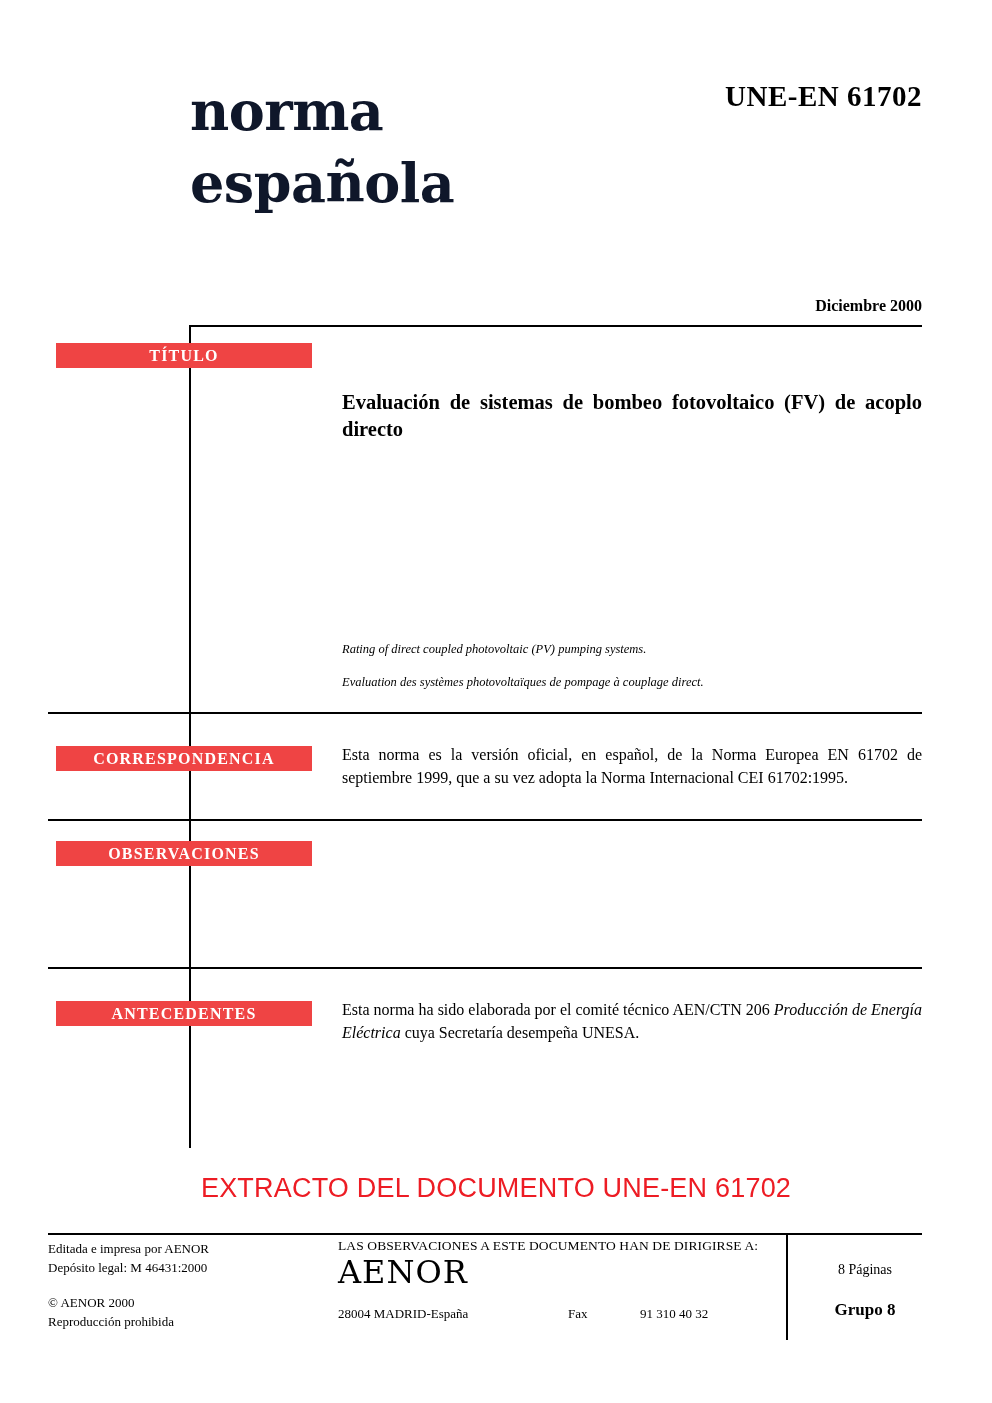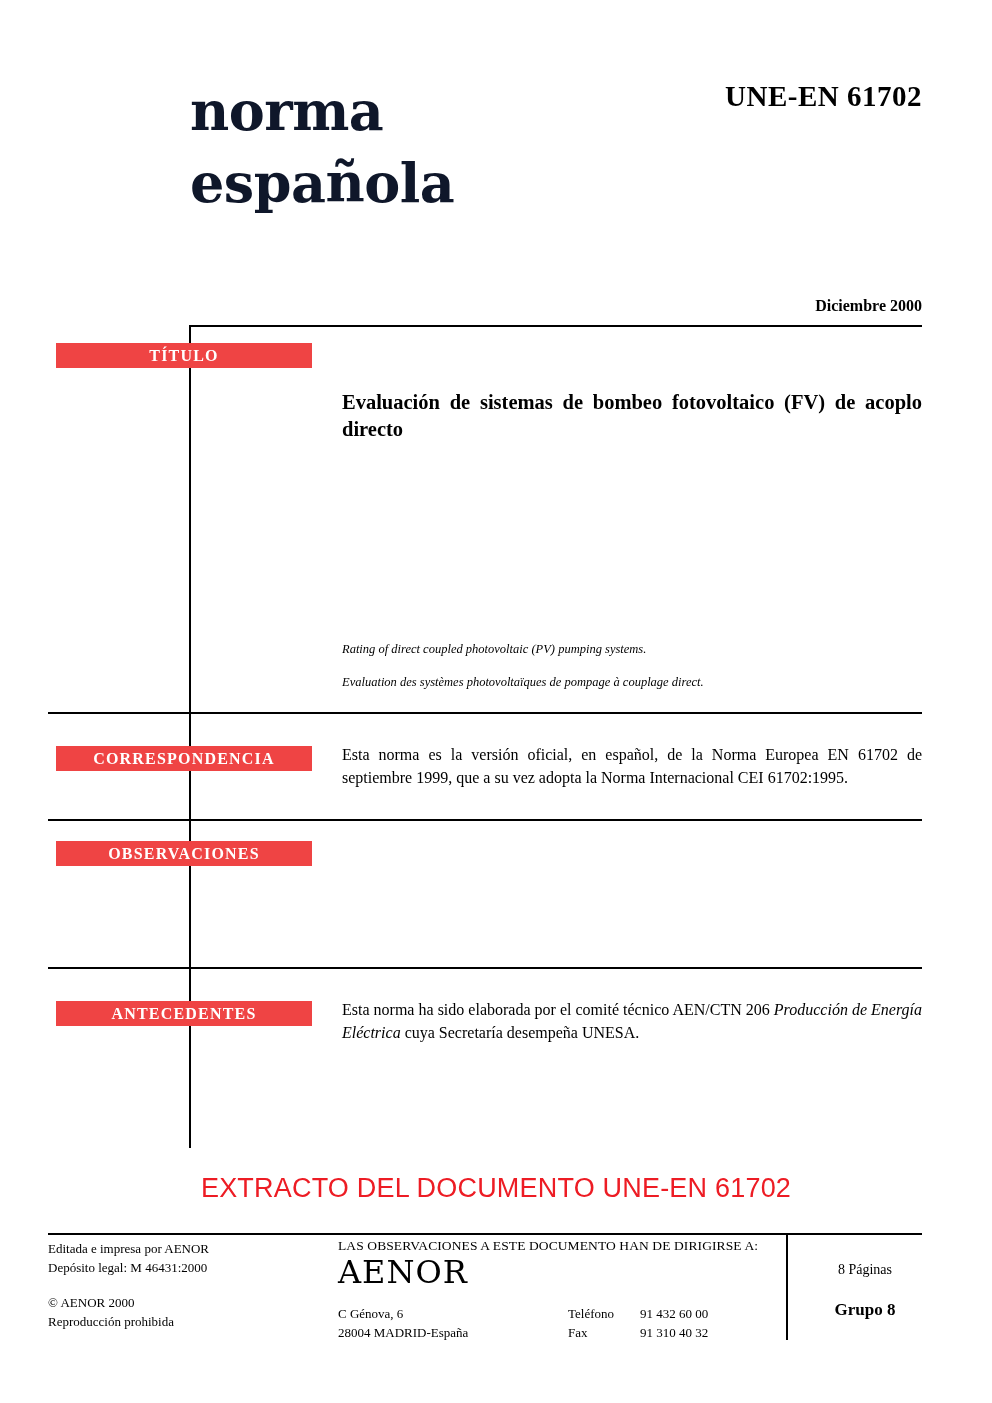--- a/index.html
+++ b/index.html
@@ -272,25 +272,20 @@
 
   <div class="footer-mid">
     <div class="obs-line">LAS OBSERVACIONES A ESTE DOCUMENTO HAN DE DIRIGIRSE A:</div>
     <div class="aenor-row">
       <div class="aenor-logo">AENOR</div>
     </div>
   </div>
 
   <div class="contact">
     <div class="contact-grid">
-      <div class="addr">C Génova, 6</div>
-      <div class="tel-labels">Teléfono</div>
-      <div class="tel-nums">91 432 60 00</div>
-    </div>
-    <div class="contact-grid">
       <div class="addr">28004 MADRID-España</div>
       <div class="tel-labels">Fax</div>
       <div class="tel-nums">91 310 40 32</div>
     </div>
   </div>
 
   <div class="footer-vrule"></div>
   <div class="footer-right">
     <div class="pages">8 Páginas</div>
     <div class="grupo">Grupo 8</div>

